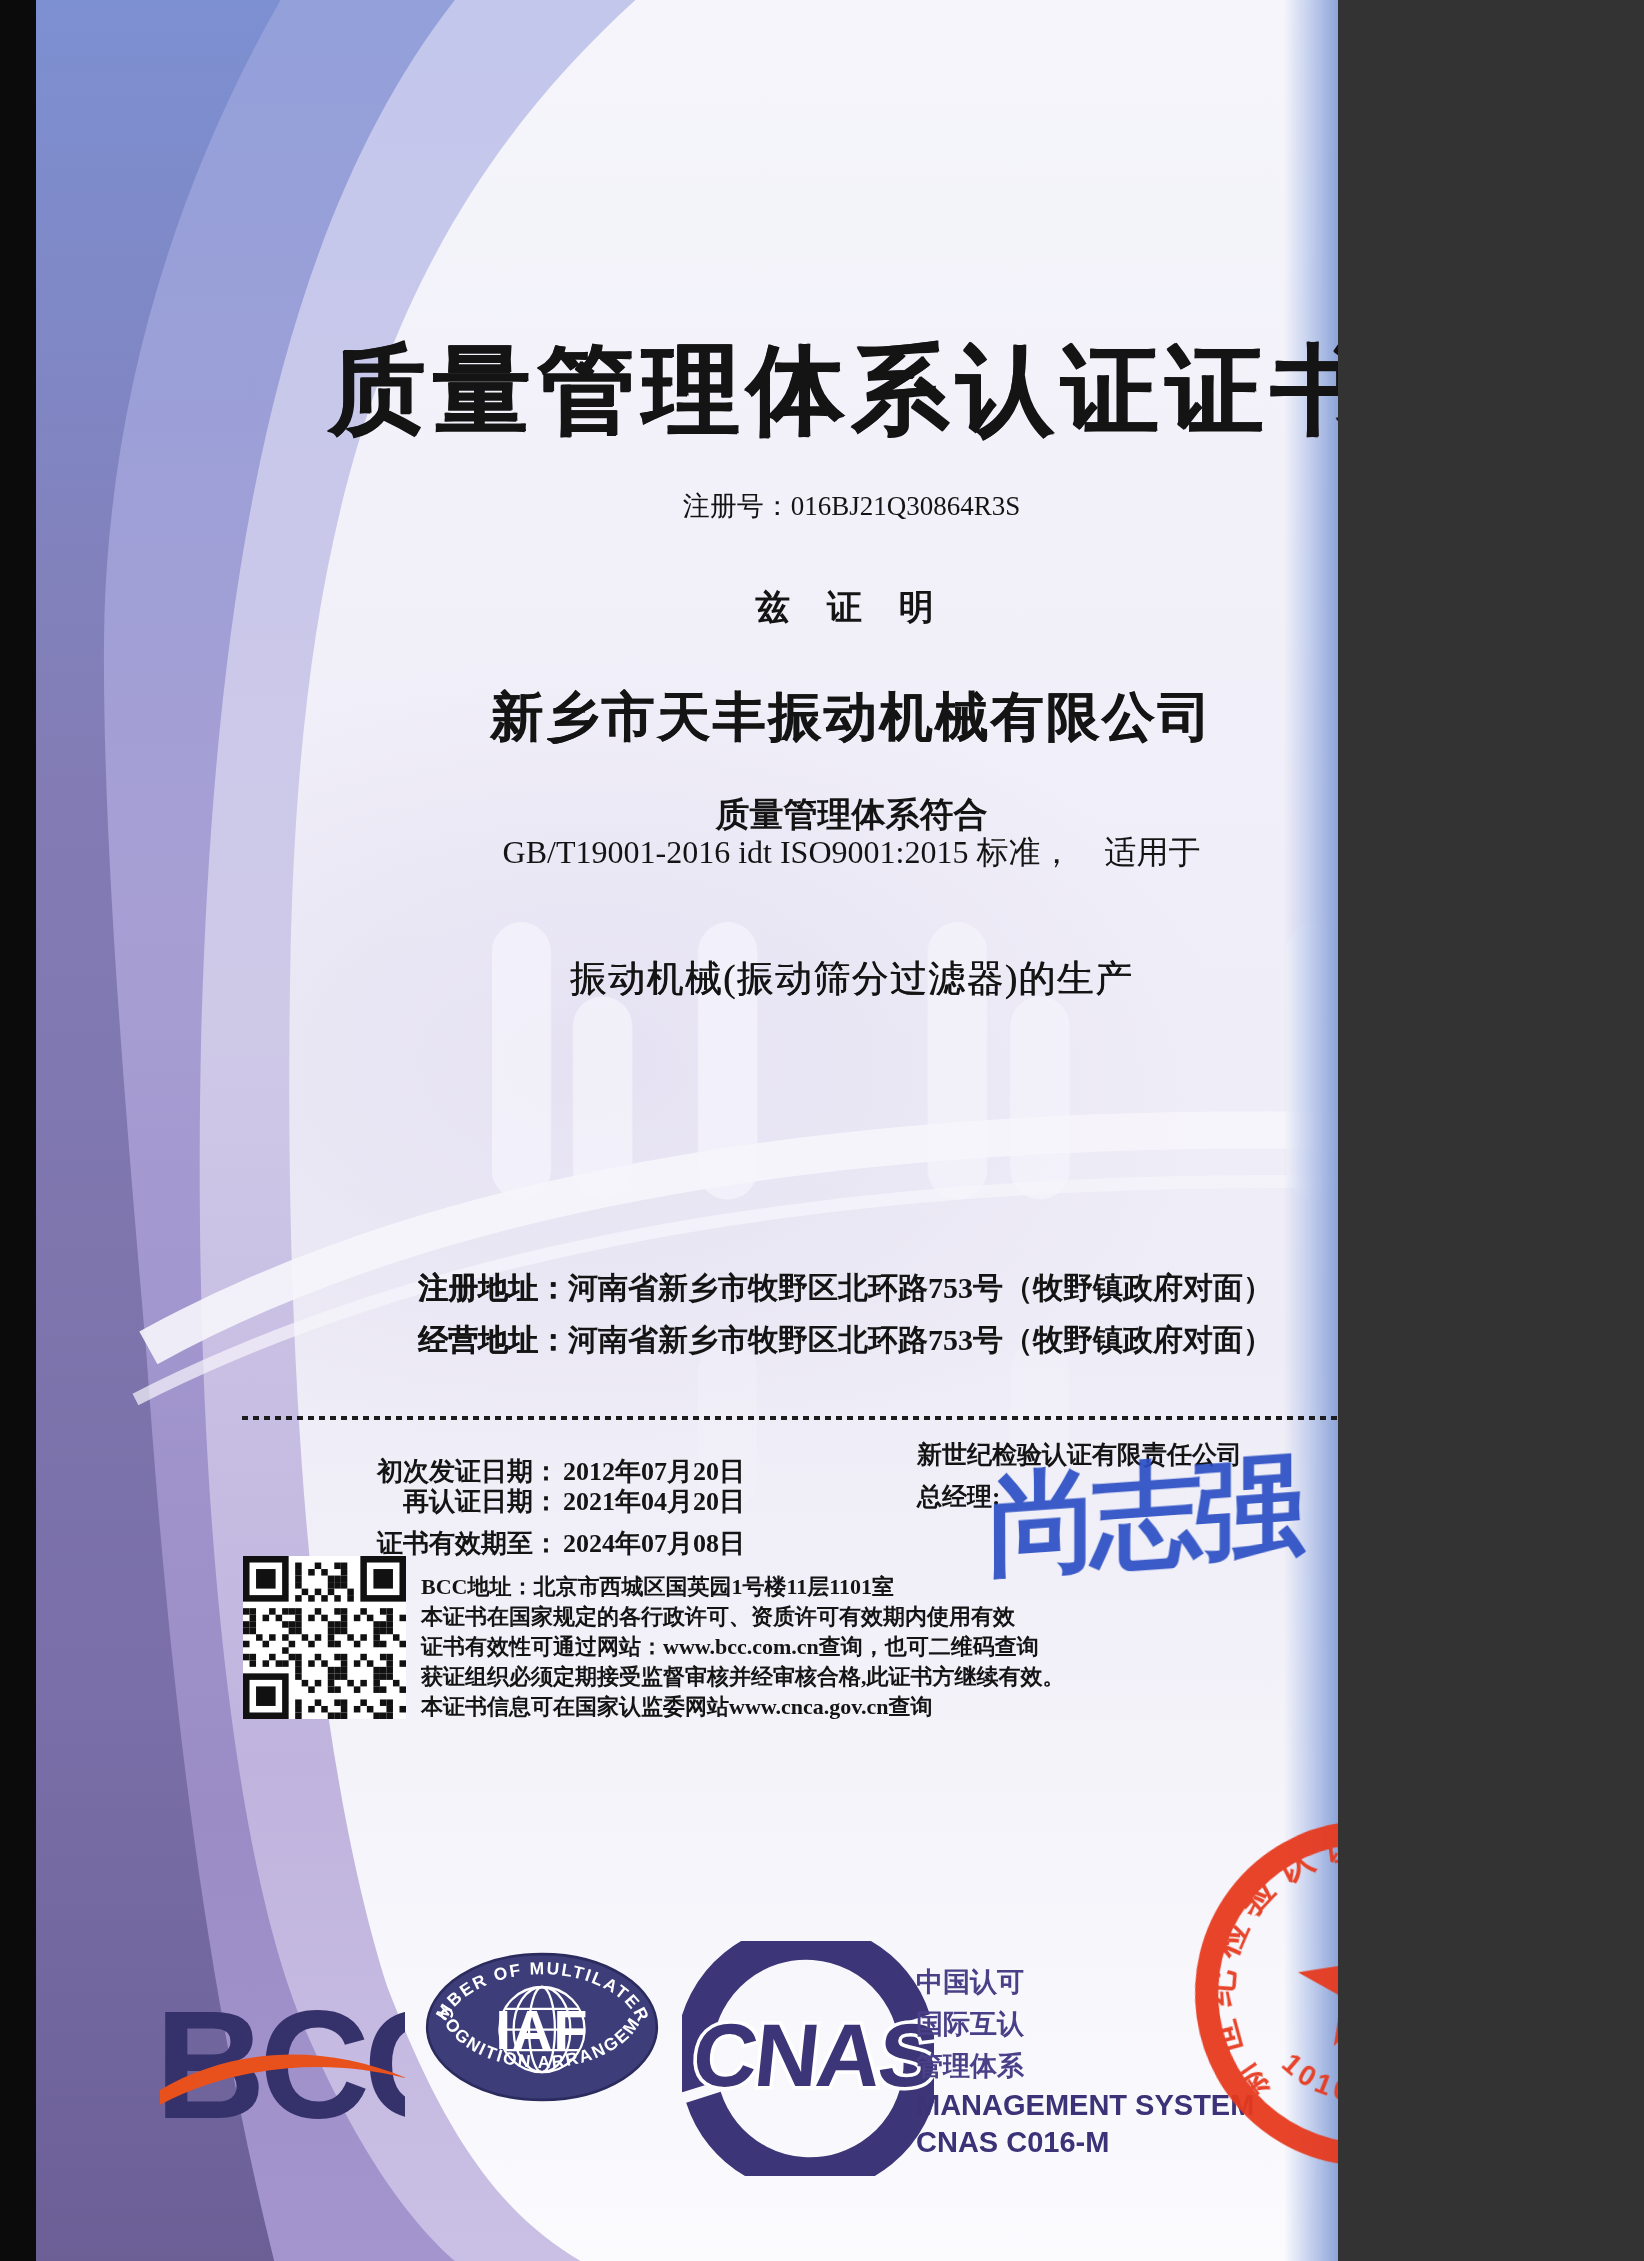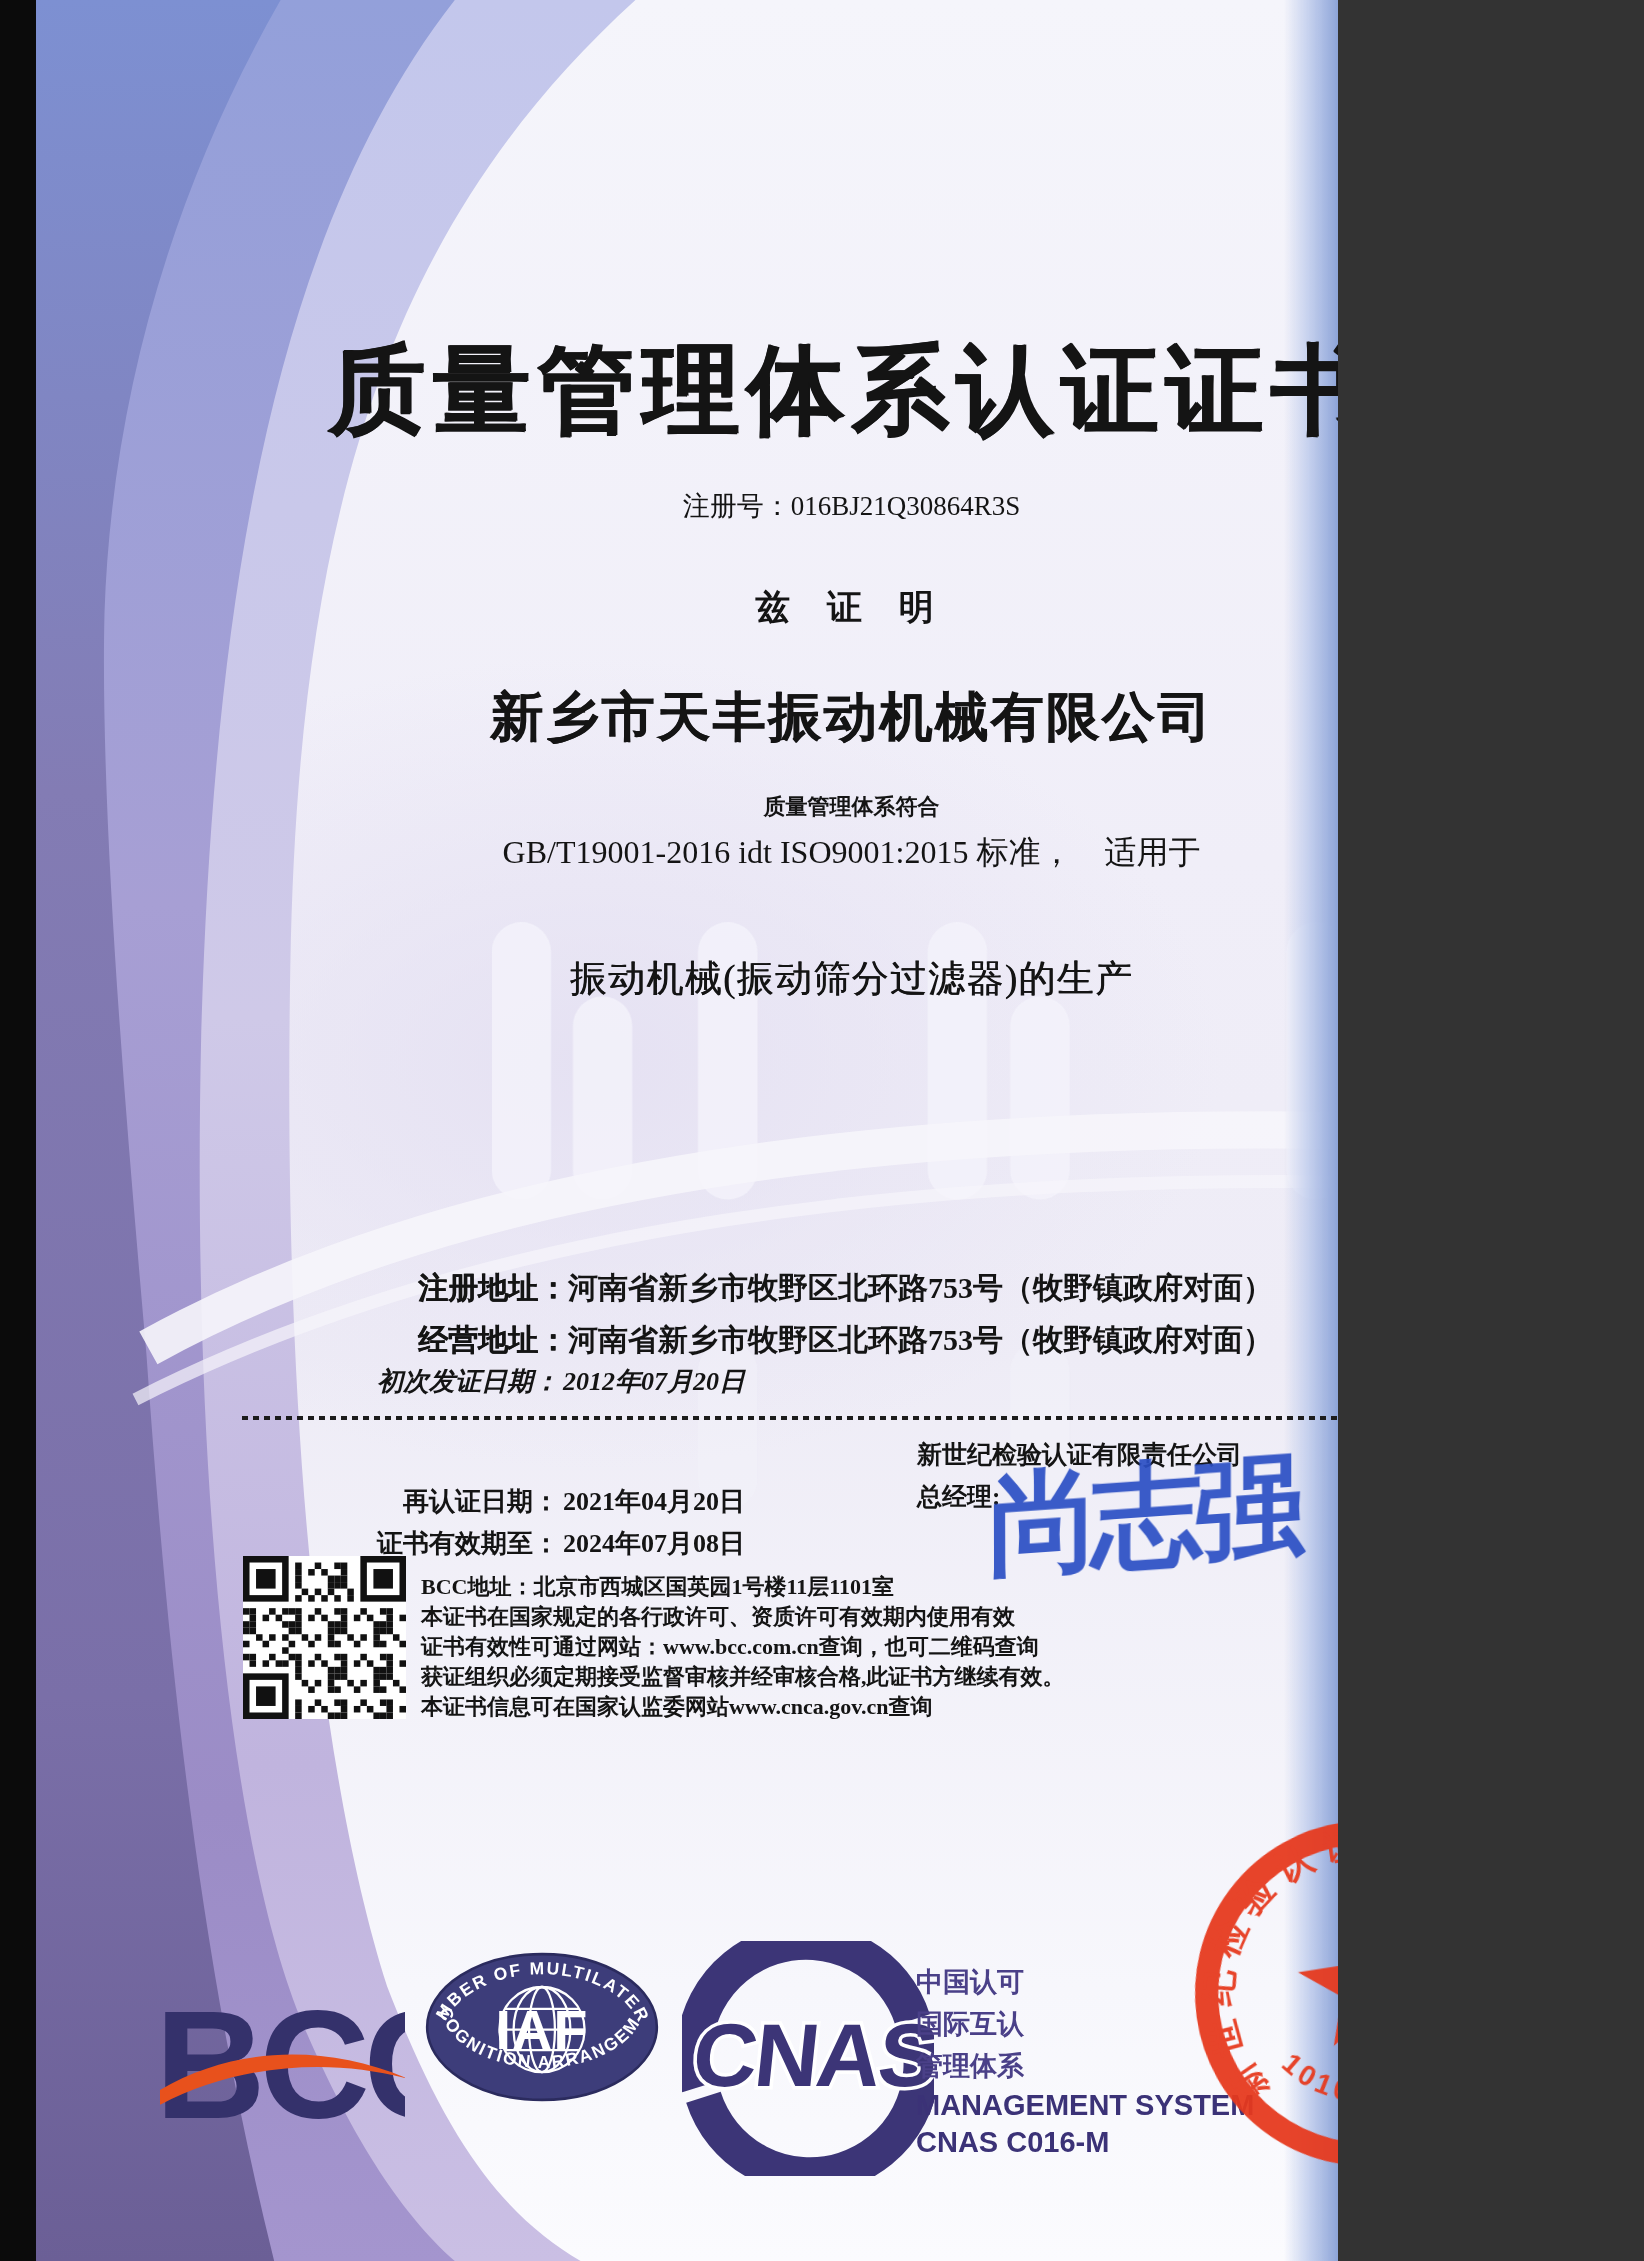--- a/index.html
+++ b/index.html
@@ -17,33 +17,33 @@
     background:linear-gradient(90deg, rgba(183,198,234,0) 0%, rgba(183,198,234,.75) 45%, #8da4d8 100%);}
   .ctext{left:97px;width:1509px;text-align:center;z-index:3;}
   #title{top:326px;font-size:97px;font-weight:900;letter-spacing:7.7px;
     text-shadow:1.3px 0 0 currentColor,0 0.6px 0 currentColor;}
   .regline{font-size:27px;}
   .regline b{font-weight:400;}
   #regno{top:488px;}
   #credit{top:524px;}
   #hereby{top:584px;font-size:35px;font-weight:700;letter-spacing:14px;}
   #company{top:682px;font-size:53px;font-weight:900;letter-spacing:2.6px;text-shadow:0.6px 0 0 currentColor;}
-  #conform{top:792px;font-size:22px;font-weight:600;}
+  #conform{top:792px;font-size:34px;font-weight:600;}
   #standard{top:831px;font-size:32px;font-weight:400;}
   #scope{top:954px;font-size:37px;font-weight:400;letter-spacing:1.3px;text-shadow:0.6px 0 0 currentColor;}
   .addr{left:418px;font-size:30px;z-index:3;white-space:nowrap;}
   .addr b{font-weight:900;text-shadow:0.6px 0 0 currentColor;}
   .addr span{font-weight:600;}
   #addr1{top:1268px;} #addr2{top:1320px;}
   #dashline{left:242px;top:1416px;width:1358px;height:3.9px;z-index:3;
     background:repeating-linear-gradient(90deg,#1c1c1c 0 5.8px,transparent 5.8px 11px);}
   .daterow{z-index:3;font-size:26px;font-weight:700;white-space:nowrap;display:flex;}
   .daterow .dl{display:inline-block;width:237px;text-align:right;}
   .daterow .dv{display:inline-block;margin-left:3.9px;font-weight:600;}
-  #date0{left:322px;top:1364px;font-style:italic;} #date1{left:322px;top:1484px;} #date2{left:322px;top:1526px;}
+  #date0{left:322px;top:1454px;} #date1{left:322px;top:1484px;} #date2{left:322px;top:1526px;}
   #issuer-co{left:917px;top:1438px;font-size:25px;font-weight:700;z-index:3;}
   #issuer-role{left:917px;top:1480px;font-size:25px;font-weight:700;z-index:3;}
   #signature{left:988px;top:1452px;z-index:4;font-size:112px;color:#2b4fc4;
     font-weight:600;letter-spacing:-9px;opacity:.92;
     transform:rotate(-4deg) skewX(-4deg);transform-origin:left top;white-space:nowrap;}
   #qr{left:243px;top:1556px;width:163px;height:163px;z-index:3;}
   #notes{left:421px;top:1572px;width:1006px;z-index:3;font-size:22px;line-height:30px;font-weight:600;}
   #notes .ln{white-space:nowrap;}
   #bcc-logo{left:160px;top:1981px;width:245px;height:161px;z-index:3;}
   #iaf-logo{left:422px;top:1952px;width:240px;height:150px;z-index:3;}

